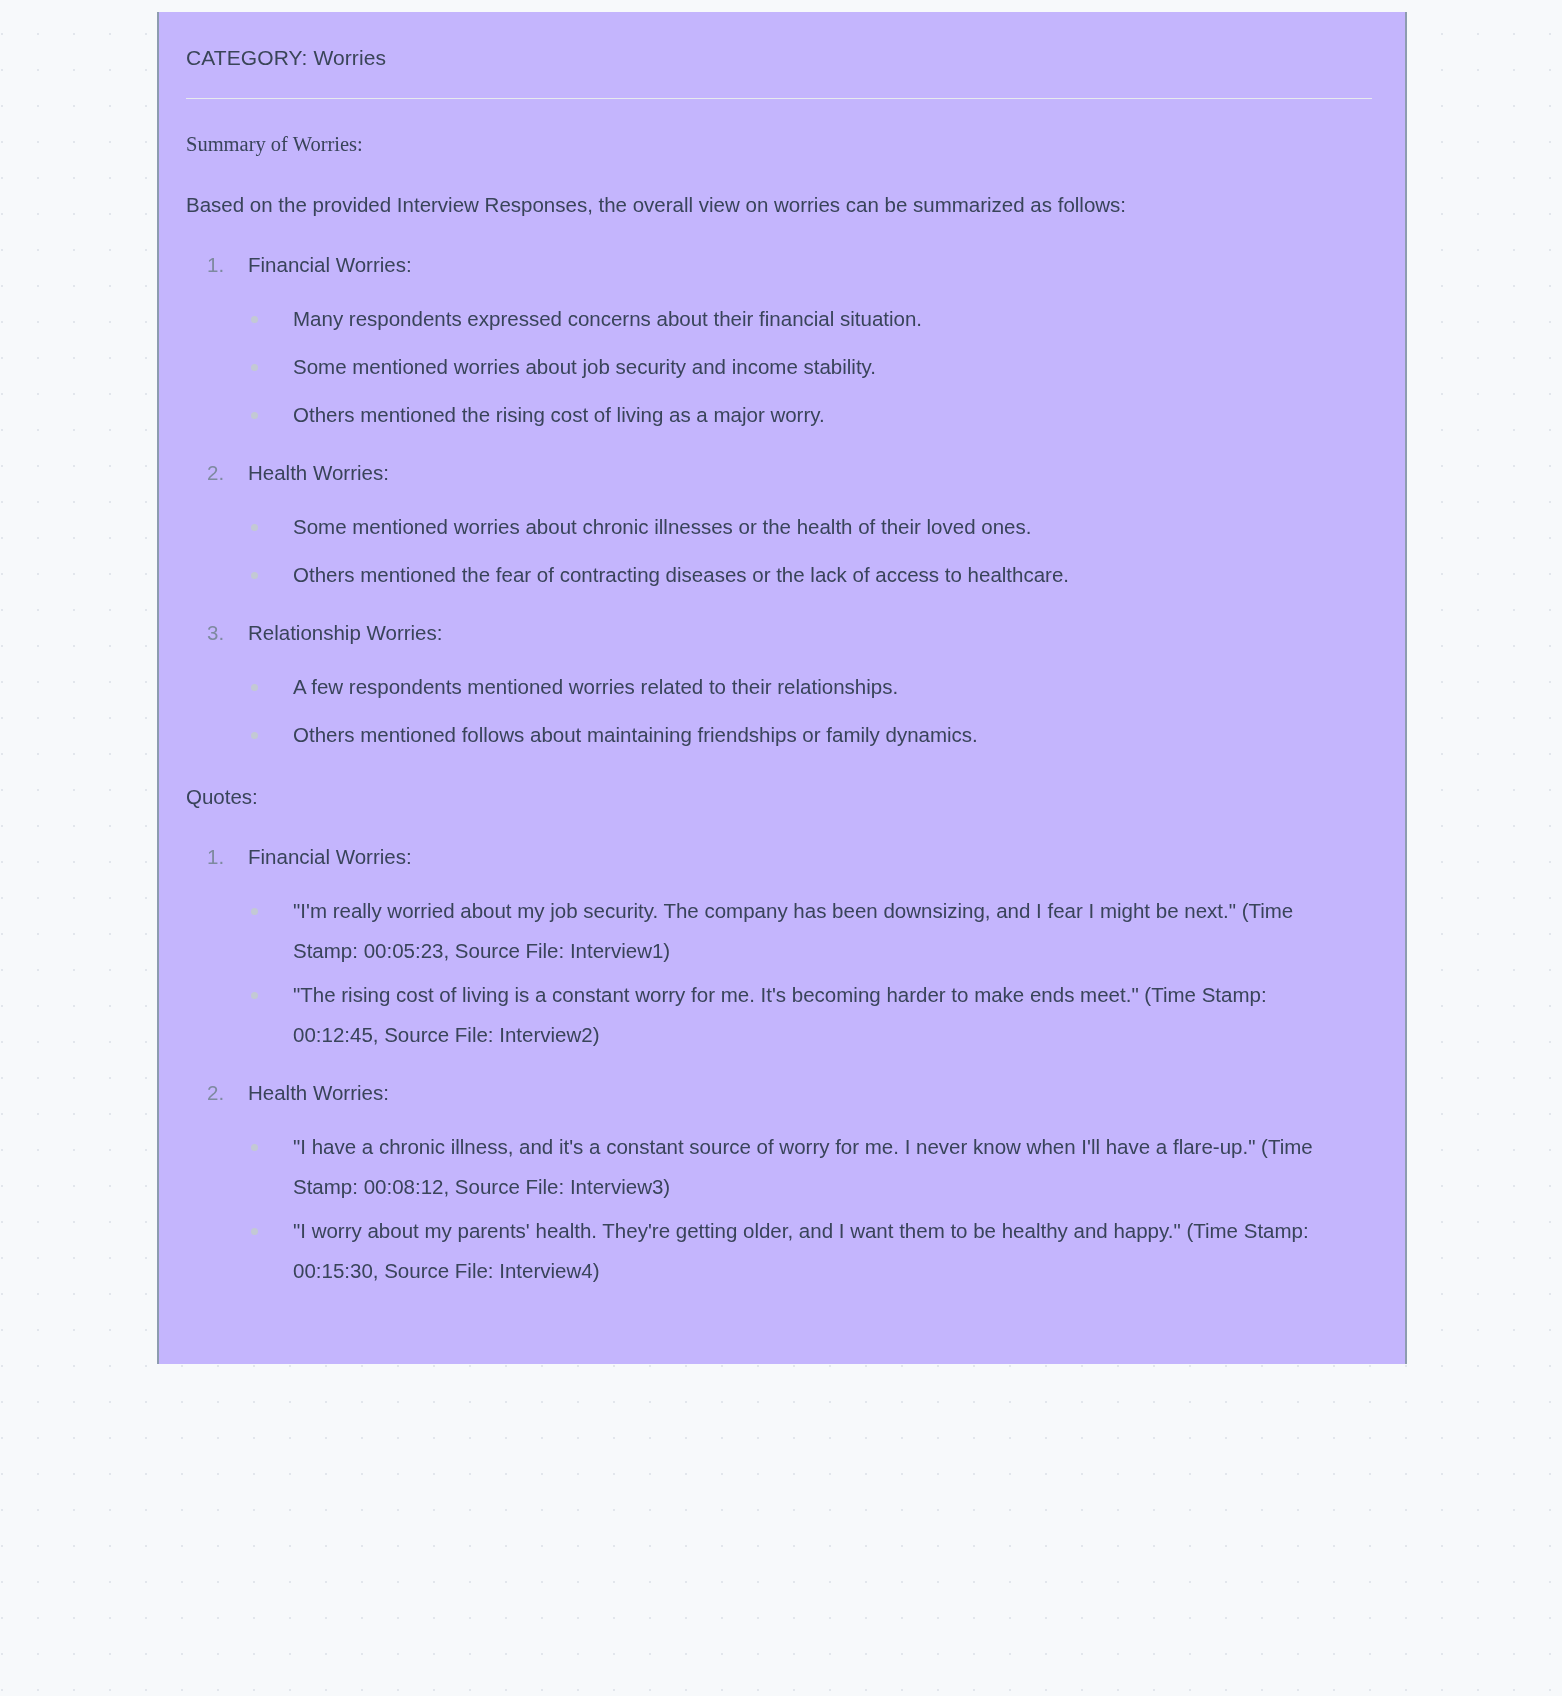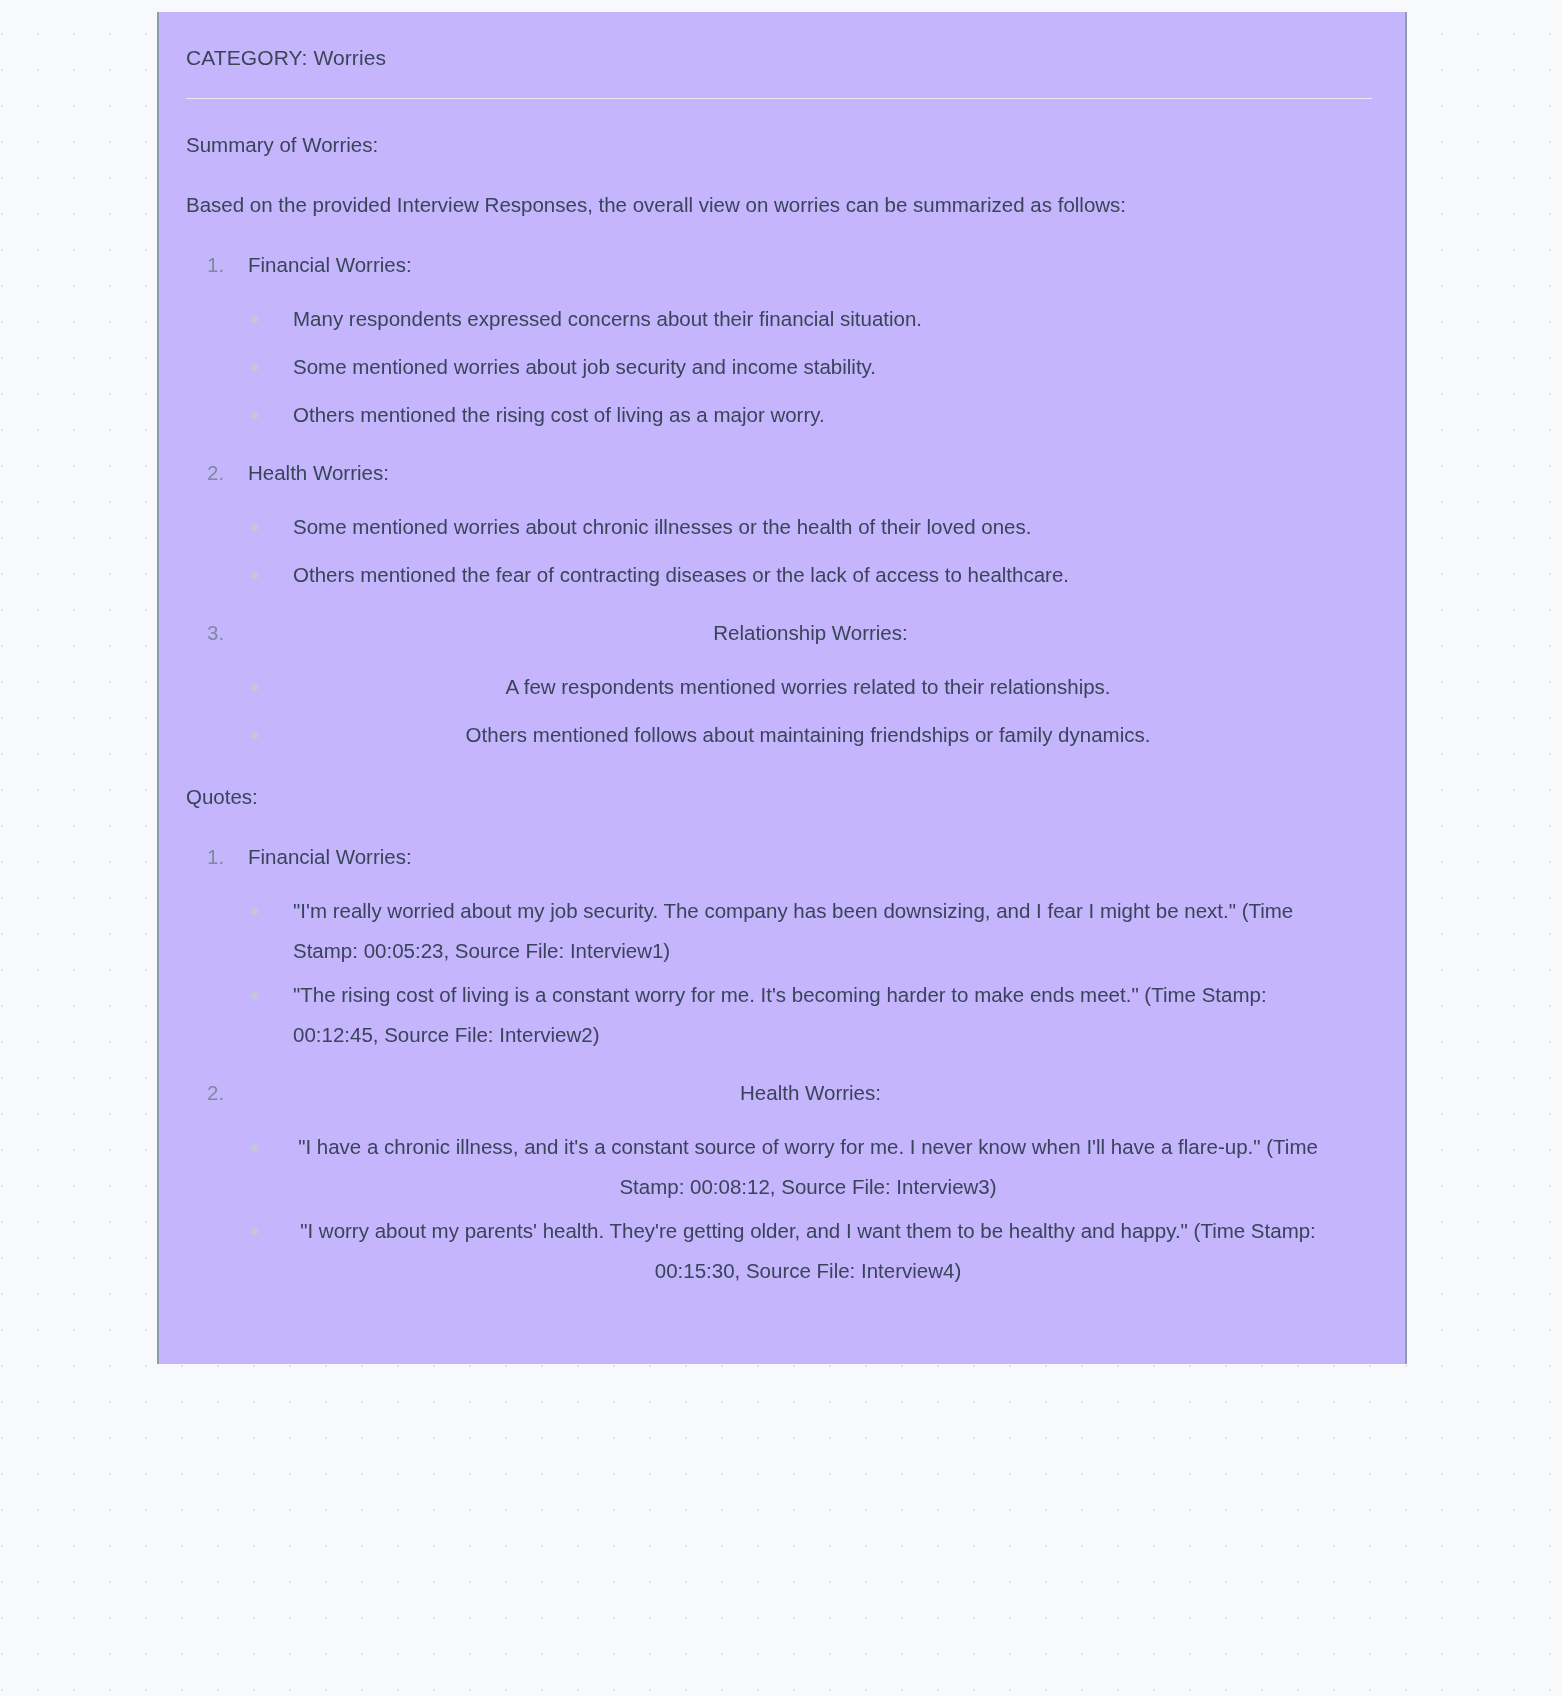--- a/index.html
+++ b/index.html
@@ -67,20 +67,21 @@
     max-width: 1100px;
   }
 
   .body-content p.lead {
     margin: 0 0 20px 0;
     max-width: 1068px;
   }
 
   .section-label {
     margin: 0 0 20px 0;
+    font-family: Liberation Serif, serif;
   }
 
   
   ol.numbered {
     list-style: none;
     counter-reset: li;
     margin: 0 0 14px 0;
     padding: 0;
   }
 
@@ -96,21 +97,20 @@
     position: absolute;
     left: 21px;
     top: 0;
     color: #7e8aa0;
     font-size: 20.5px;
     line-height: 1.95;
   }
 
   ol.numbered > li:last-child {
     margin-bottom: 0;
-    text-align: center;
   }
 
   .li-title {
     display: block;
     color: #39445a;
     margin-bottom: 4px;
   }
 
   
   ul.bullets {

